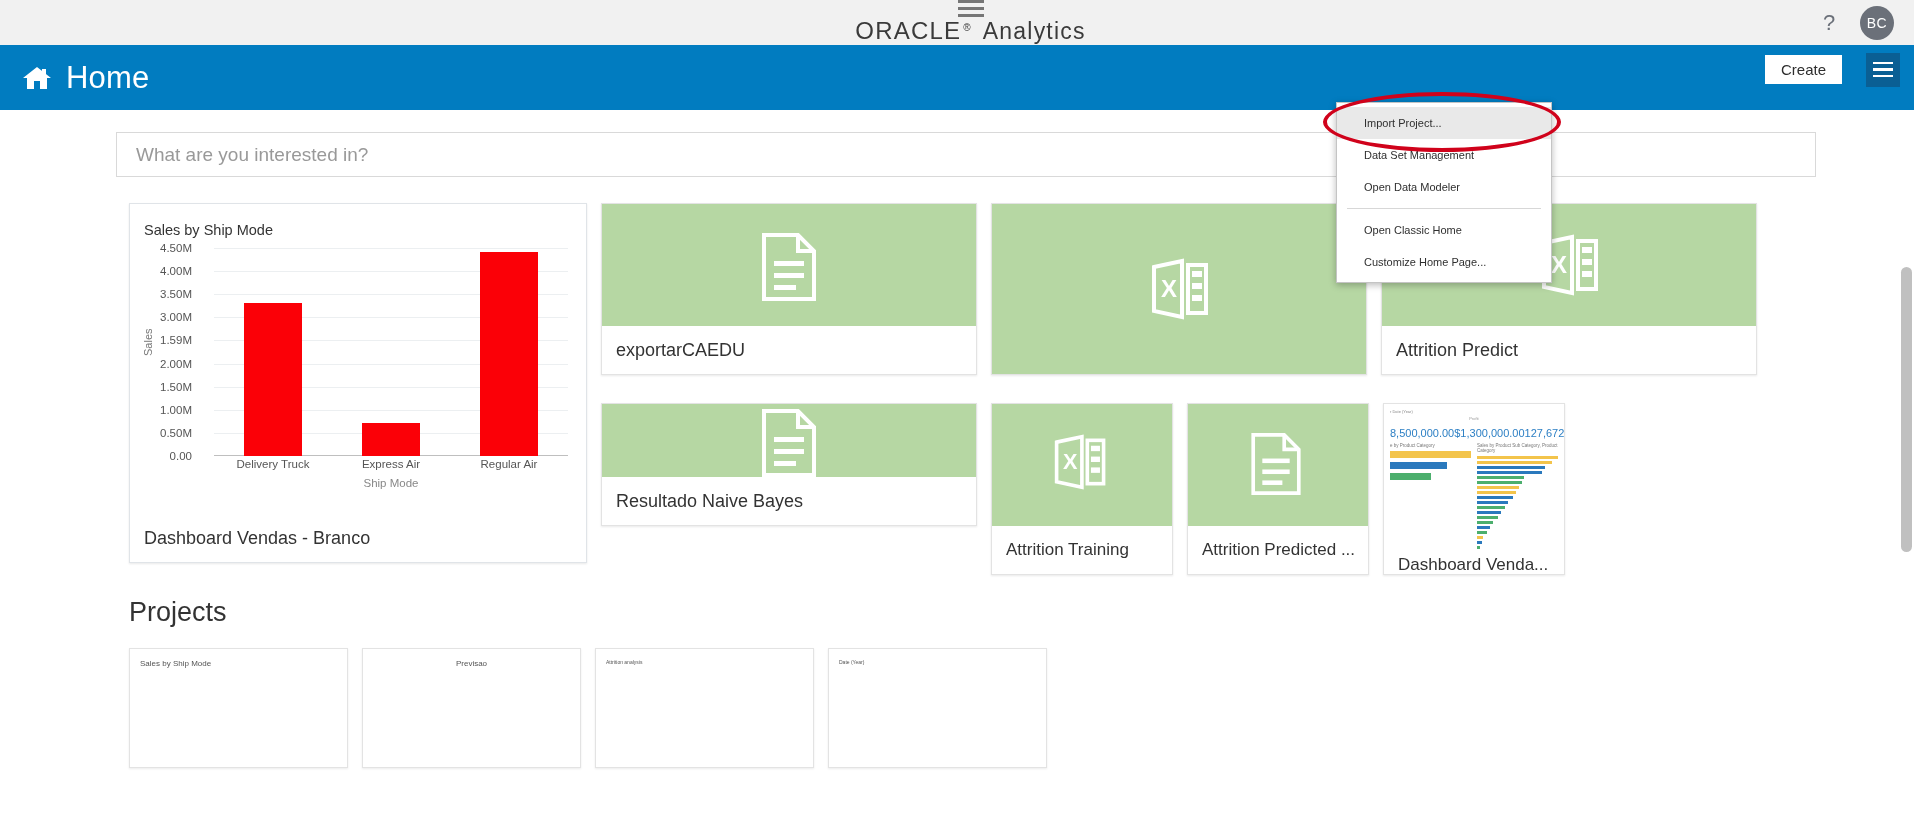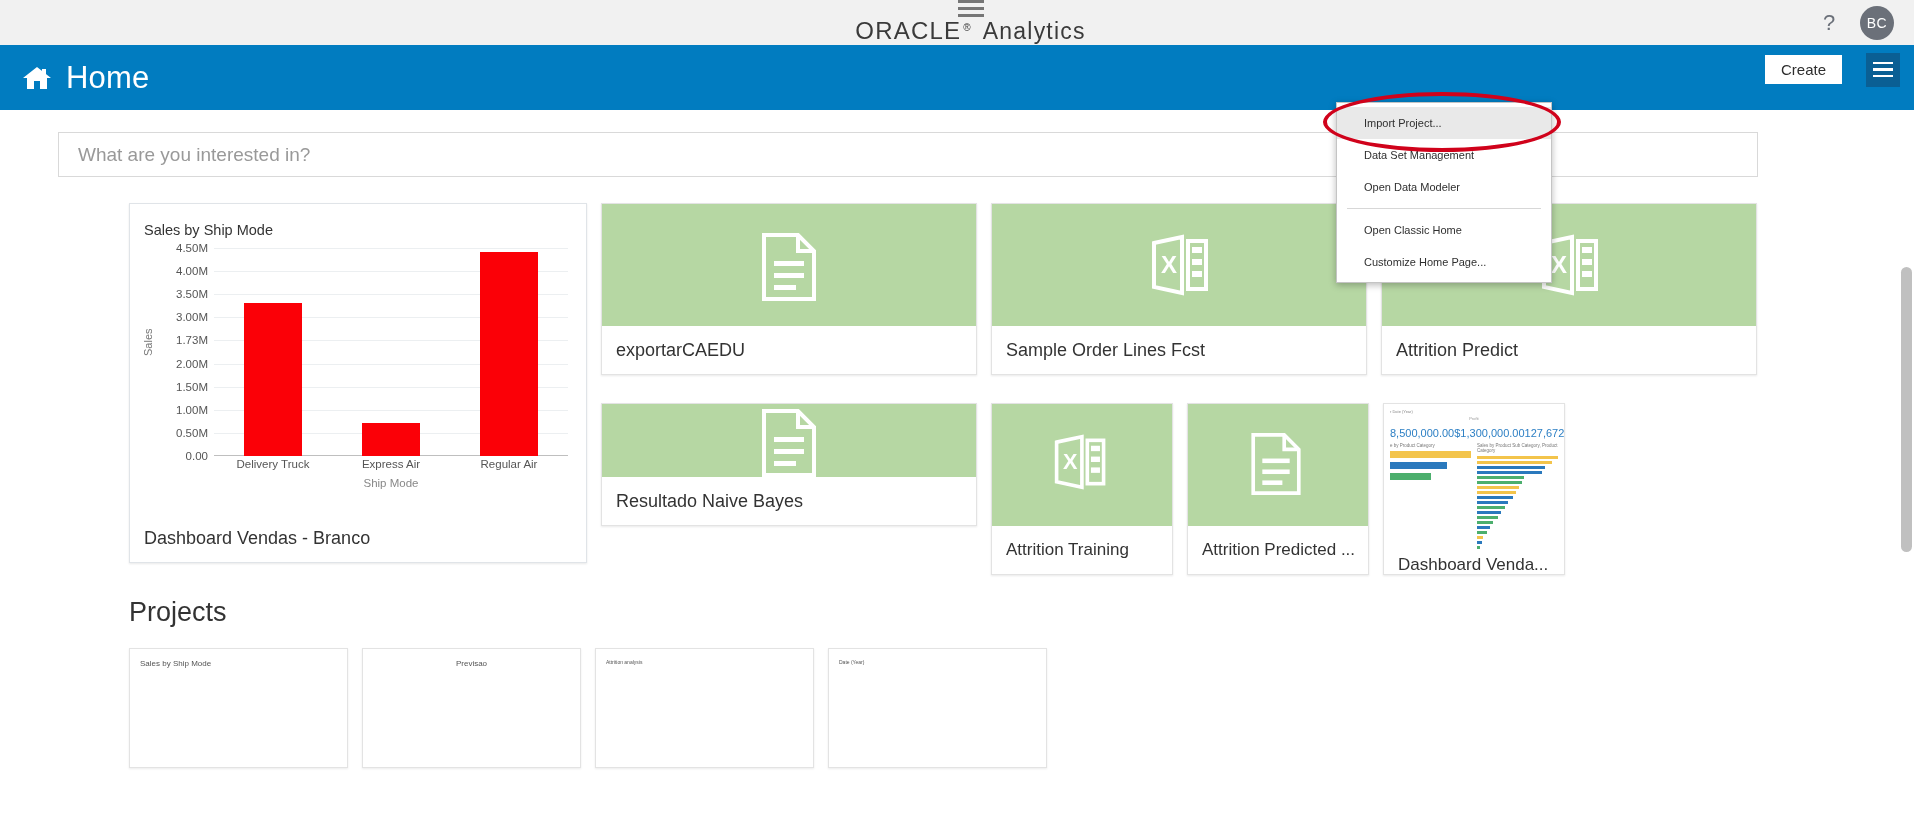--- a/index.html
+++ b/index.html
@@ -109,21 +109,21 @@
     pointer-events: none;
   }
 
   
   .content {
     position: relative;
     width: 100%; height: 711px;
     background: #ffffff;
     overflow: hidden;
   }
-  .searchwrap { padding: 22px 0 0 58px; }
+  .searchwrap { padding: 22px 0 0 116px; }
   .searchbox {
     width: 1700px; height: 45px;
     border: 1px solid #d9d9d9;
     background: #fff;
     font-size: 19px; color: #8a8a8a;
     padding-left: 19px;
     font-family: "Liberation Sans", sans-serif;
   }
   .searchbox::placeholder { color: #999; }
 
@@ -165,21 +165,21 @@
   .plot { position: relative; height: 235px; }
   .ylabel {
     position: absolute; left: -2px; top: 108px;
     transform: rotate(-90deg); transform-origin: left top;
     font-size: 11px; color: #777;
   }
   .ticks {
     position: absolute; left: 16px; top: 0; width: 52px; height: 208px;
   }
   .tick {
-    position: absolute; right: 4px;
+    position: absolute; right: 20px;
     font-size: 11.5px; color: #555;
     transform: translateY(-50%);
     white-space: nowrap;
   }
   .grid {
     position: absolute; left: 70px; right: 4px; top: 0; height: 208px;
     border-bottom: 1.5px solid #bfbfbf;
   }
   .gridline {
     position: absolute; left: 0; right: 0; height: 1px; background: #eceff1;
@@ -299,21 +299,21 @@
       <div class="card chartcard" style="height:360px;">
         <div class="chart-inner">
           <div class="chart-title">Sales by Ship Mode</div>
           <div class="plot">
             <div class="ylabel">Sales</div>
             <div class="ticks" id="ytick-host">
                 <div class="tick" style="top: 0px;">4.50M</div>
                 <div class="tick" style="top: 23.1111px;">4.00M</div>
                 <div class="tick" style="top: 46.2222px;">3.50M</div>
                 <div class="tick" style="top: 69.3333px;">3.00M</div>
-                <div class="tick" style="top: 92.4444px;">1.73M</div>
+                <div class="tick" style="top: 92.4444px;">1.59M</div>
                 <div class="tick" style="top: 115.556px;">2.00M</div>
                 <div class="tick" style="top: 138.667px;">1.50M</div>
                 <div class="tick" style="top: 161.778px;">1.00M</div>
                 <div class="tick" style="top: 184.889px;">0.50M</div>
                 <div class="tick" style="top: 208px;">0.00</div>
               </div>
             <div class="grid" id="grid-host">
                 <div class="gridline" style="top: 0px;"></div>
                 <div class="gridline" style="top: 23.1111px;"></div>
                 <div class="gridline" style="top: 46.2222px;"></div>
@@ -361,21 +361,20 @@
             <svg width="62" height="64" viewBox="0 0 62 64">
               <path d="M4 10 L32 4 L32 60 L4 54 Z" fill="none" stroke="#ffffff" stroke-width="4"></path>
               <text x="11" y="40" font-family="Liberation Sans, sans-serif" font-size="24" font-weight="bold" fill="#ffffff">X</text>
               <rect x="38" y="8" width="18" height="48" fill="none" stroke="#ffffff" stroke-width="4"></rect>
               <rect x="42" y="14" width="10" height="6" fill="#ffffff"></rect>
               <rect x="42" y="26" width="10" height="6" fill="#ffffff"></rect>
               <rect x="42" y="38" width="10" height="6" fill="#ffffff"></rect>
             </svg>
           </span>
         </div>
-        <div class="card-label">Sample Order Lines Fcst</div>
       </div>
 
       <div class="card" style="width:376px;height:172px;">
         <div class="card-thumb">
           <span class="xl-icon">
             <svg width="62" height="64" viewBox="0 0 62 64">
               <path d="M4 10 L32 4 L32 60 L4 54 Z" fill="none" stroke="#ffffff" stroke-width="4"></path>
               <text x="11" y="40" font-family="Liberation Sans, sans-serif" font-size="24" font-weight="bold" fill="#ffffff">X</text>
               <rect x="38" y="8" width="18" height="48" fill="none" stroke="#ffffff" stroke-width="4"></rect>
               <rect x="42" y="14" width="10" height="6" fill="#ffffff"></rect>

